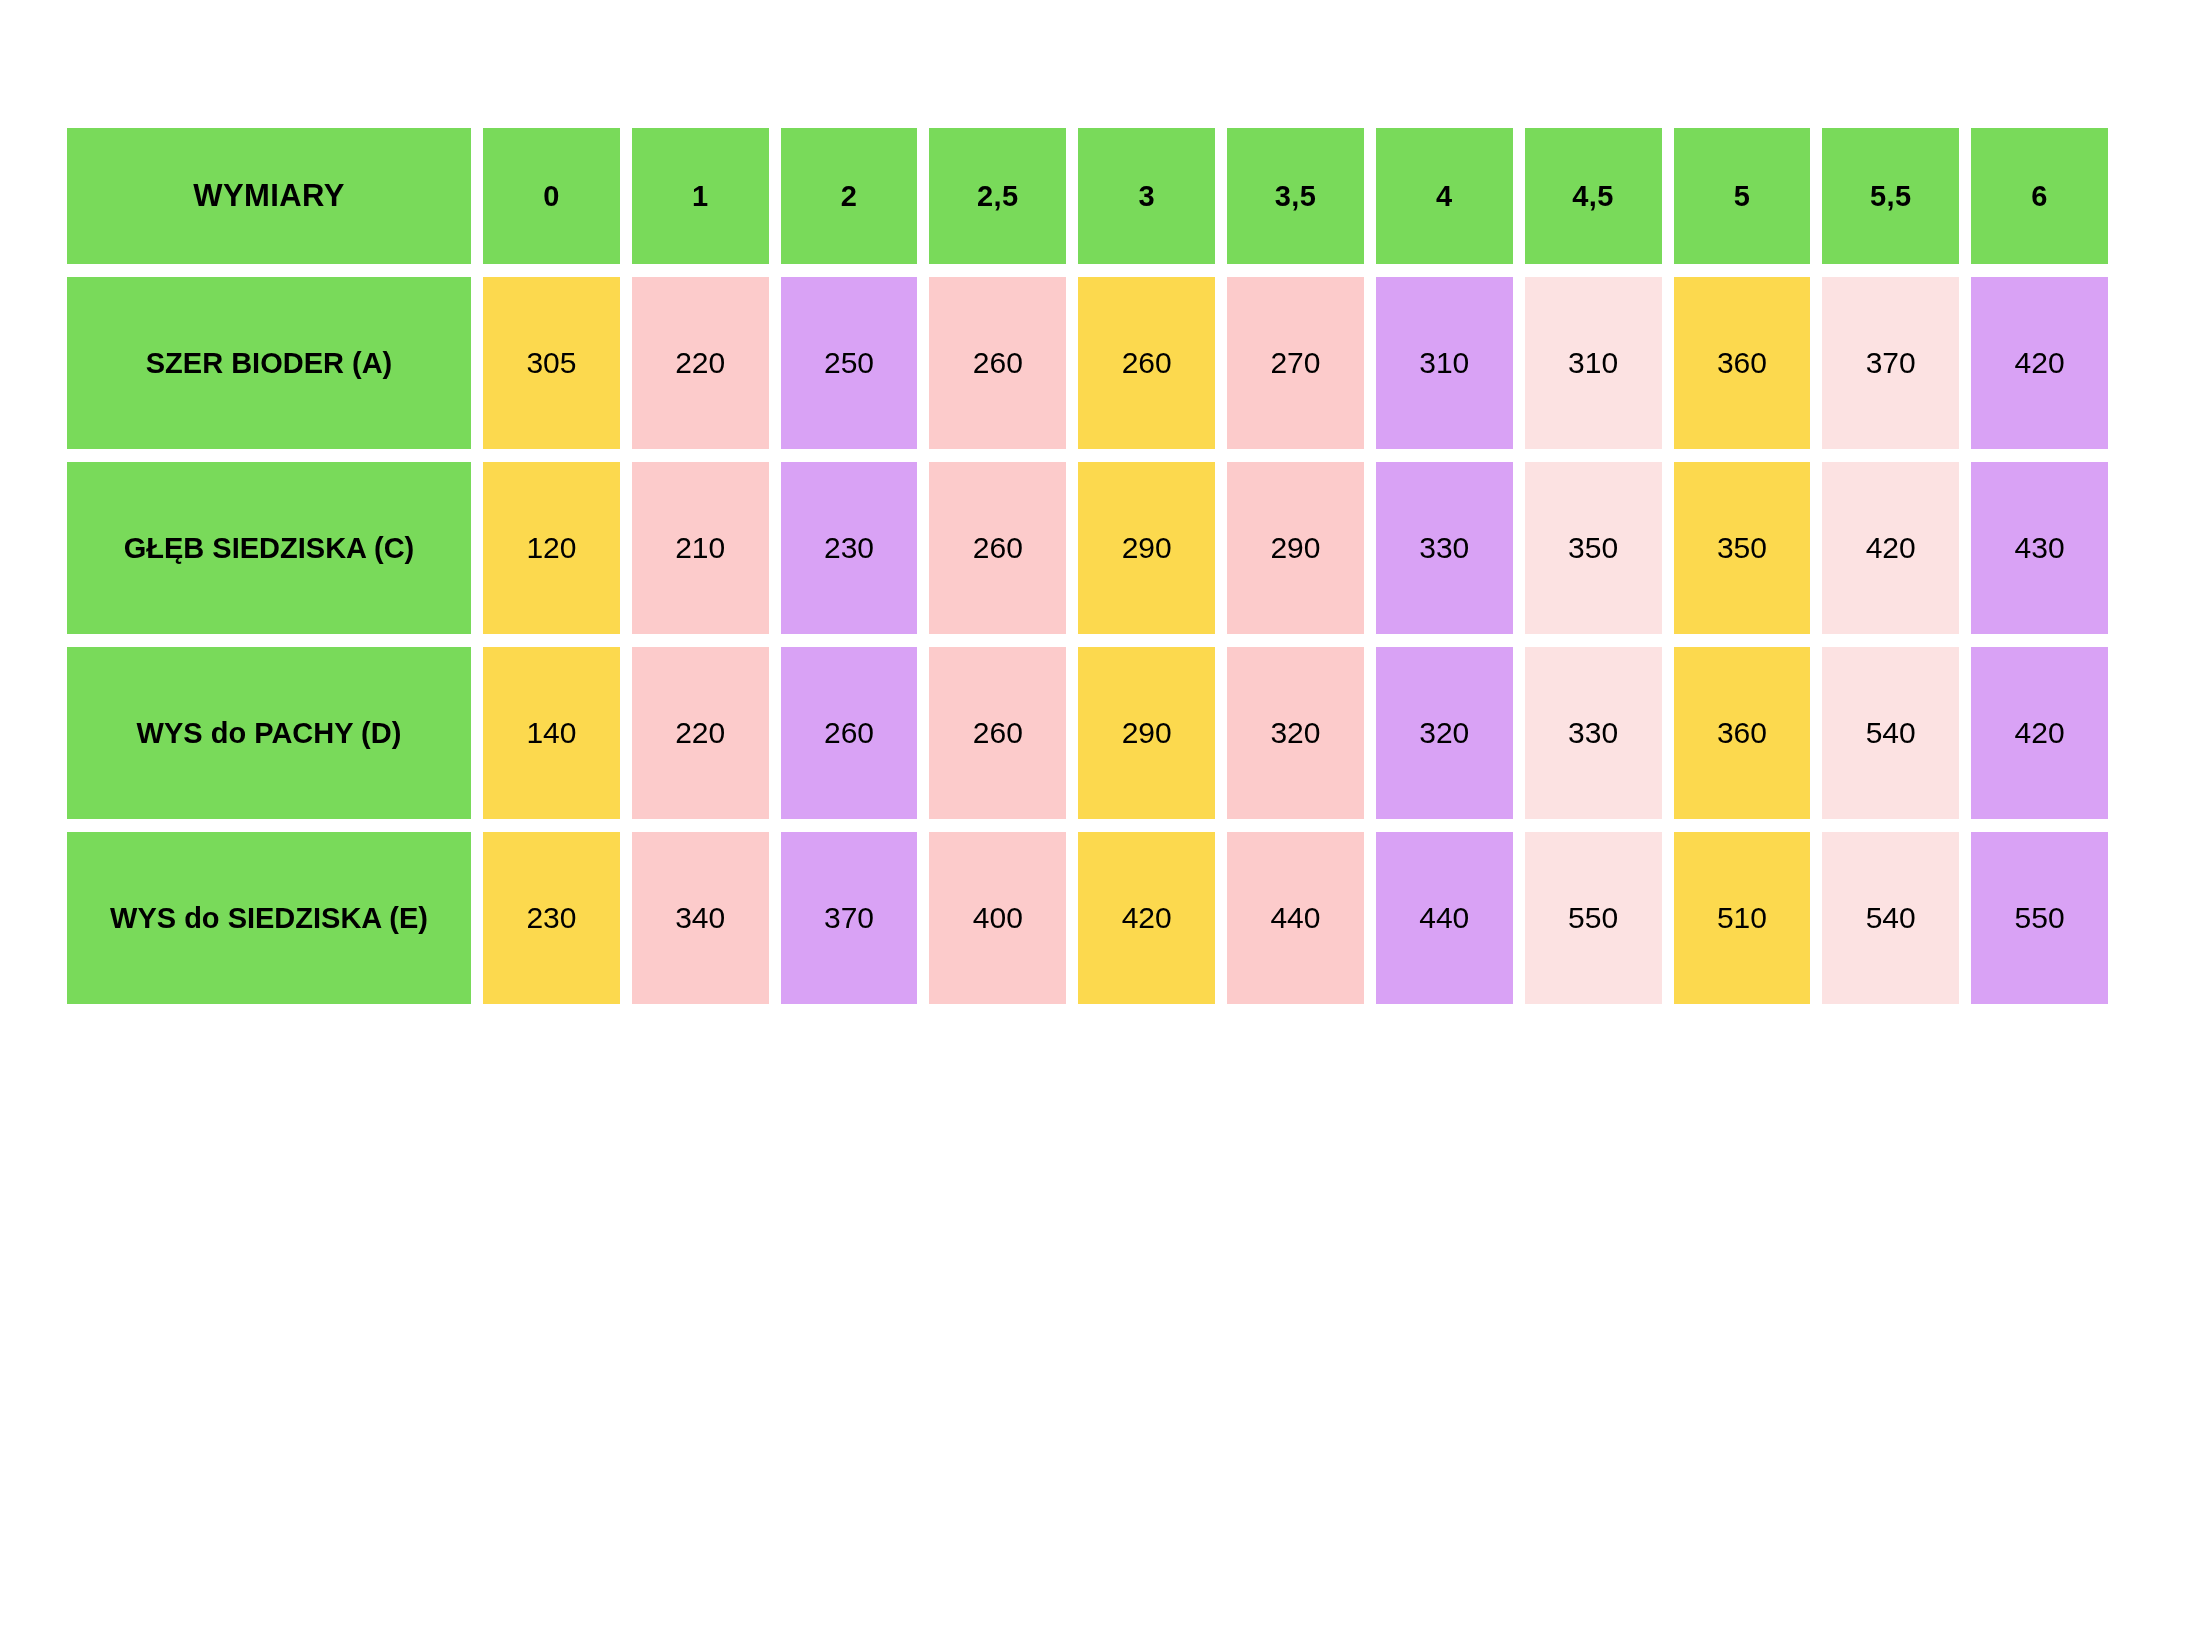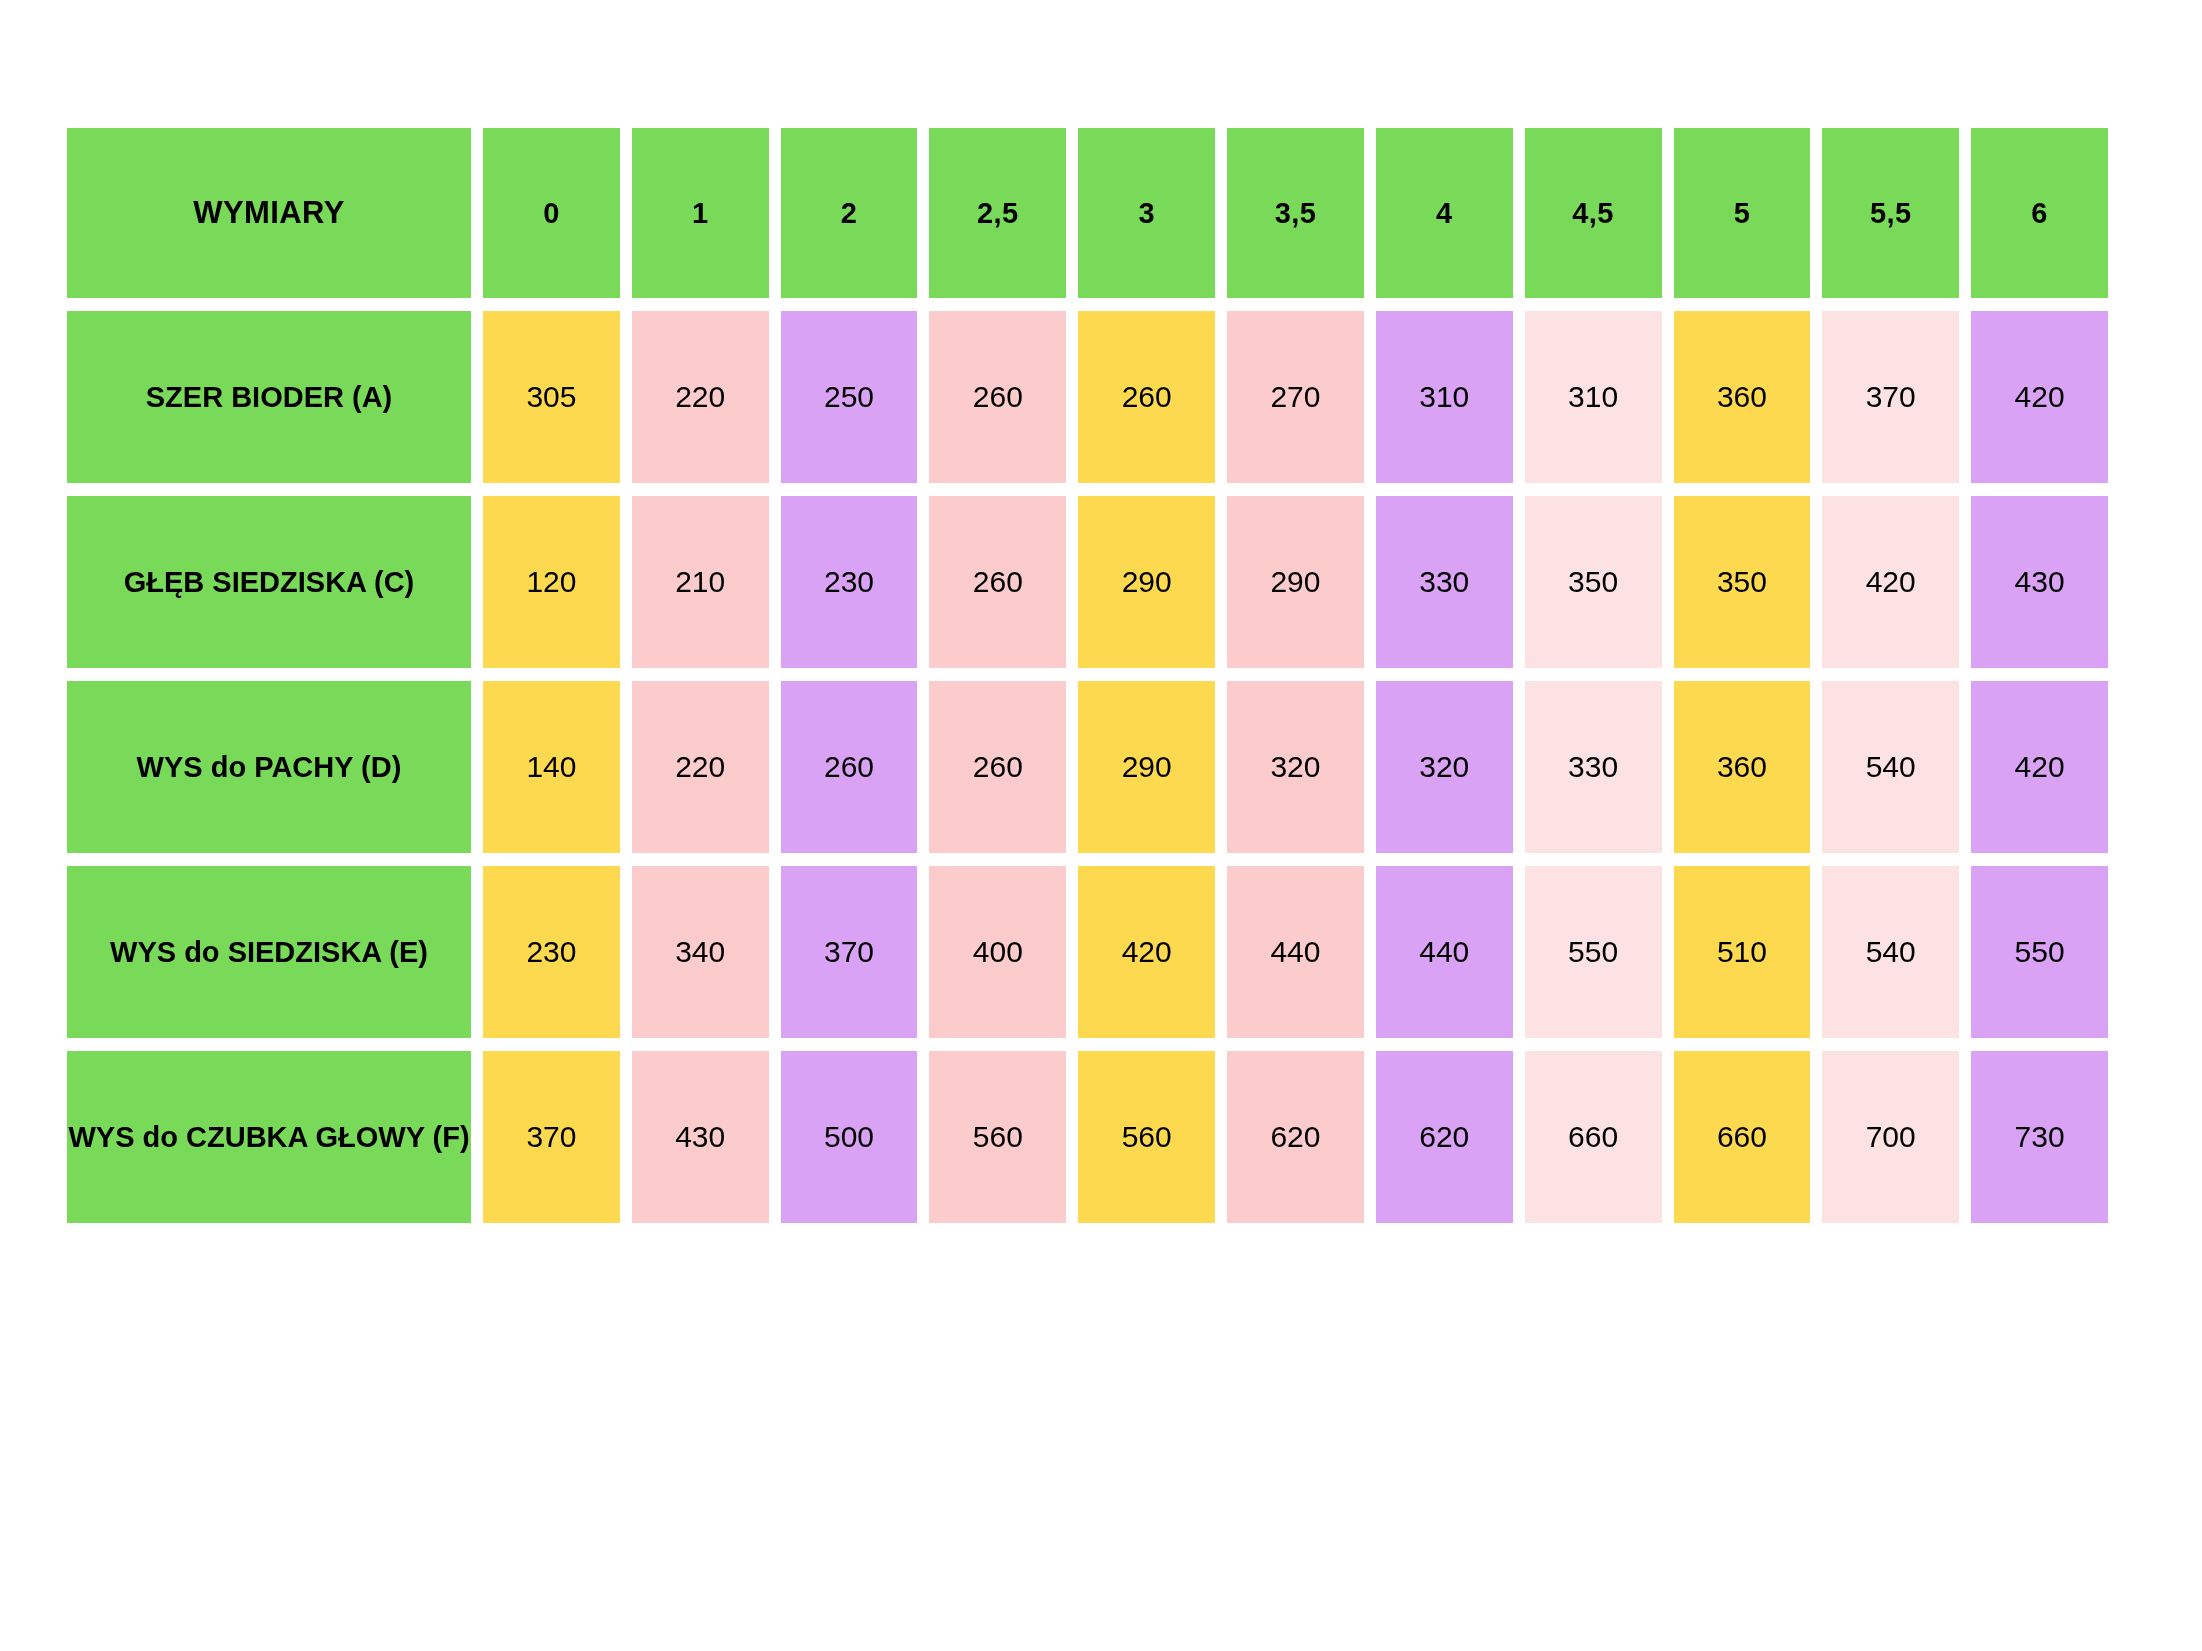--- a/index.html
+++ b/index.html
@@ -36,21 +36,21 @@
     color: #000000;
     line-height: 1.18;
   }
   
   col.c-label { width: 404px; }
   col.c-data  { width: auto; }
 
   
   .hdr-cell {
     background: #79DA5A;
-    height: 170px;
+    height: 136px;
     font-size: 29px;
     font-weight: bold;
     letter-spacing: 0.4px;
   }
   .hdr-cell.hdr-label {
     font-size: 31px;
   }
 
   
   .row-label {
@@ -157,30 +157,16 @@
           <td class="data-cell sw-purple">370</td>
           <td class="data-cell sw-pink">400</td>
           <td class="data-cell sw-yellow">420</td>
           <td class="data-cell sw-pink">440</td>
           <td class="data-cell sw-purple">440</td>
           <td class="data-cell sw-lpink">550</td>
           <td class="data-cell sw-yellow">510</td>
           <td class="data-cell sw-lpink">540</td>
           <td class="data-cell sw-purple">550</td>
         </tr>
-        <tr>
-          <td class="row-label">WYS do CZUBKA GŁOWY (F)</td>
-          <td class="data-cell sw-yellow">370</td>
-          <td class="data-cell sw-pink">430</td>
-          <td class="data-cell sw-purple">500</td>
-          <td class="data-cell sw-pink">560</td>
-          <td class="data-cell sw-yellow">560</td>
-          <td class="data-cell sw-pink">620</td>
-          <td class="data-cell sw-purple">620</td>
-          <td class="data-cell sw-lpink">660</td>
-          <td class="data-cell sw-yellow">660</td>
-          <td class="data-cell sw-lpink">700</td>
-          <td class="data-cell sw-purple">730</td>
-        </tr>
       </tbody>
   </table>
 </div>
 
 
 </body></html>

